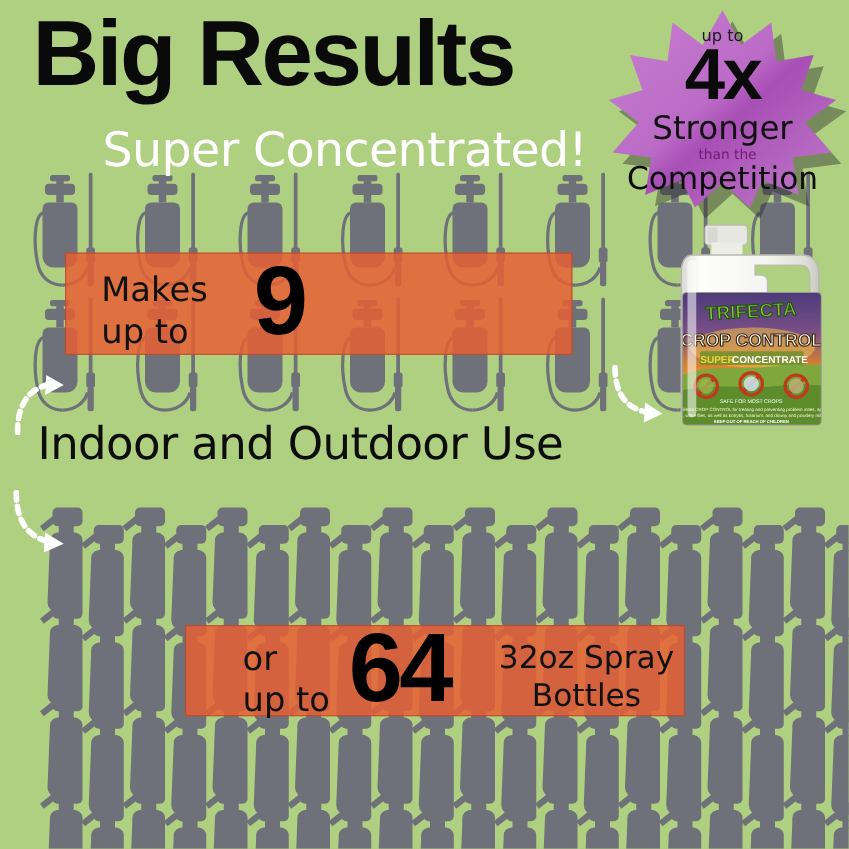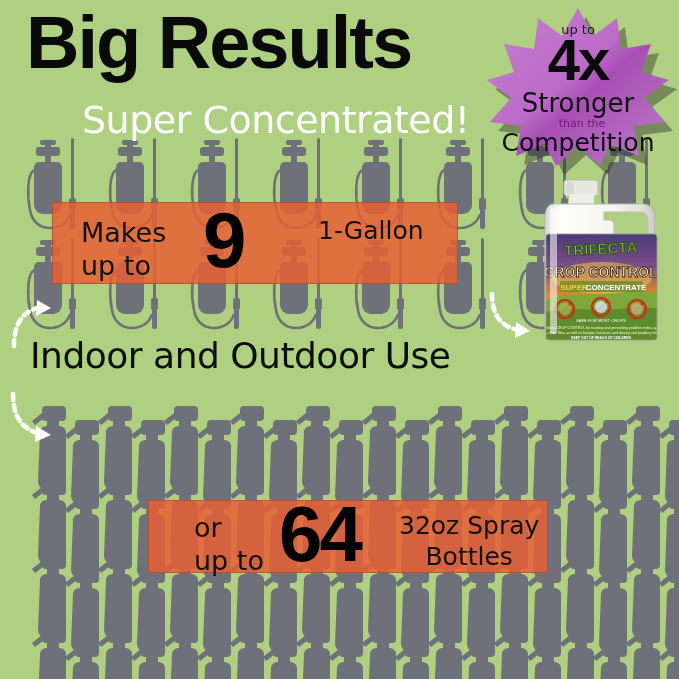--- a/index.html
+++ b/index.html
@@ -1276,21 +1276,20 @@
     </div>
   </div>
 
   <div class="banner" id="banner-top" style="z-index: 5;">
     <div class="b-col b-small" id="t-left">
       <div>Makes</div>
       <div>up to</div>
     </div>
     <div class="b-col b-big" id="t-num">9</div>
     <div class="b-col b-small2" id="t-right">
-      <div>1-Gallon</div>
     </div>
   </div>
 
   <div class="midtext" style="position: absolute; z-index: 6;">
     <div>Indoor and Outdoor Use</div>
   </div>
 
   <div class="banner" id="banner-bottom" style="z-index: 5; margin-left: 20px;">
     <div class="b-col b-small" id="bt-left">
       <div>or</div>

